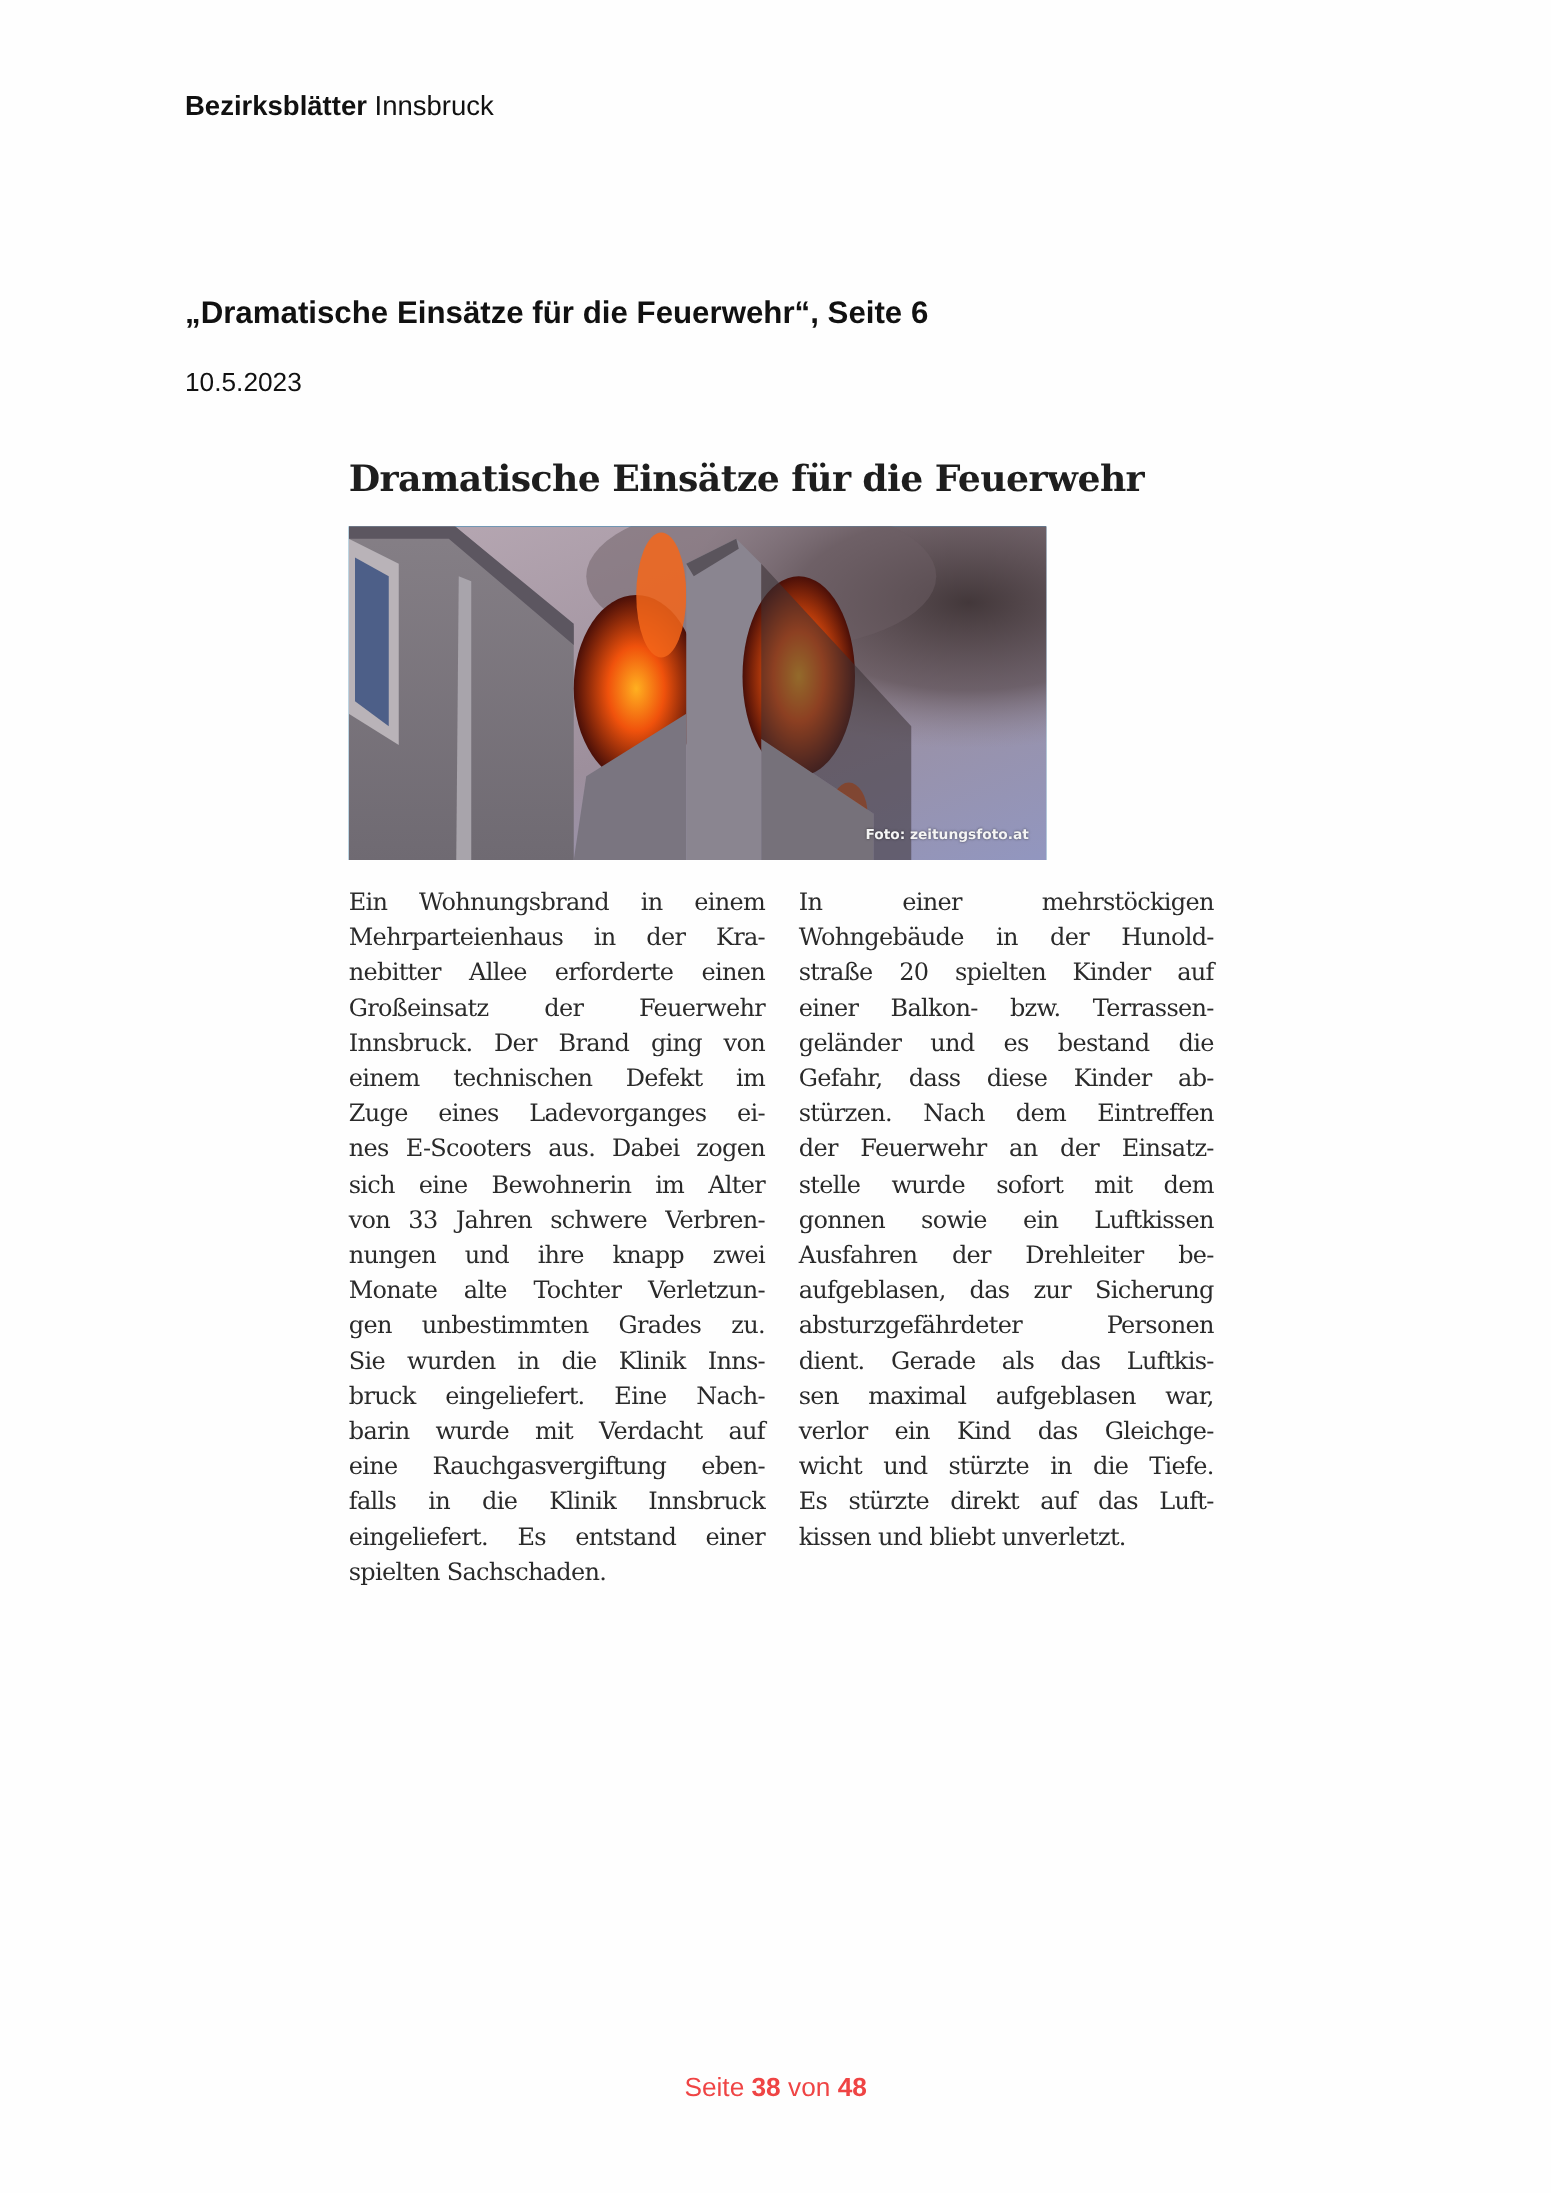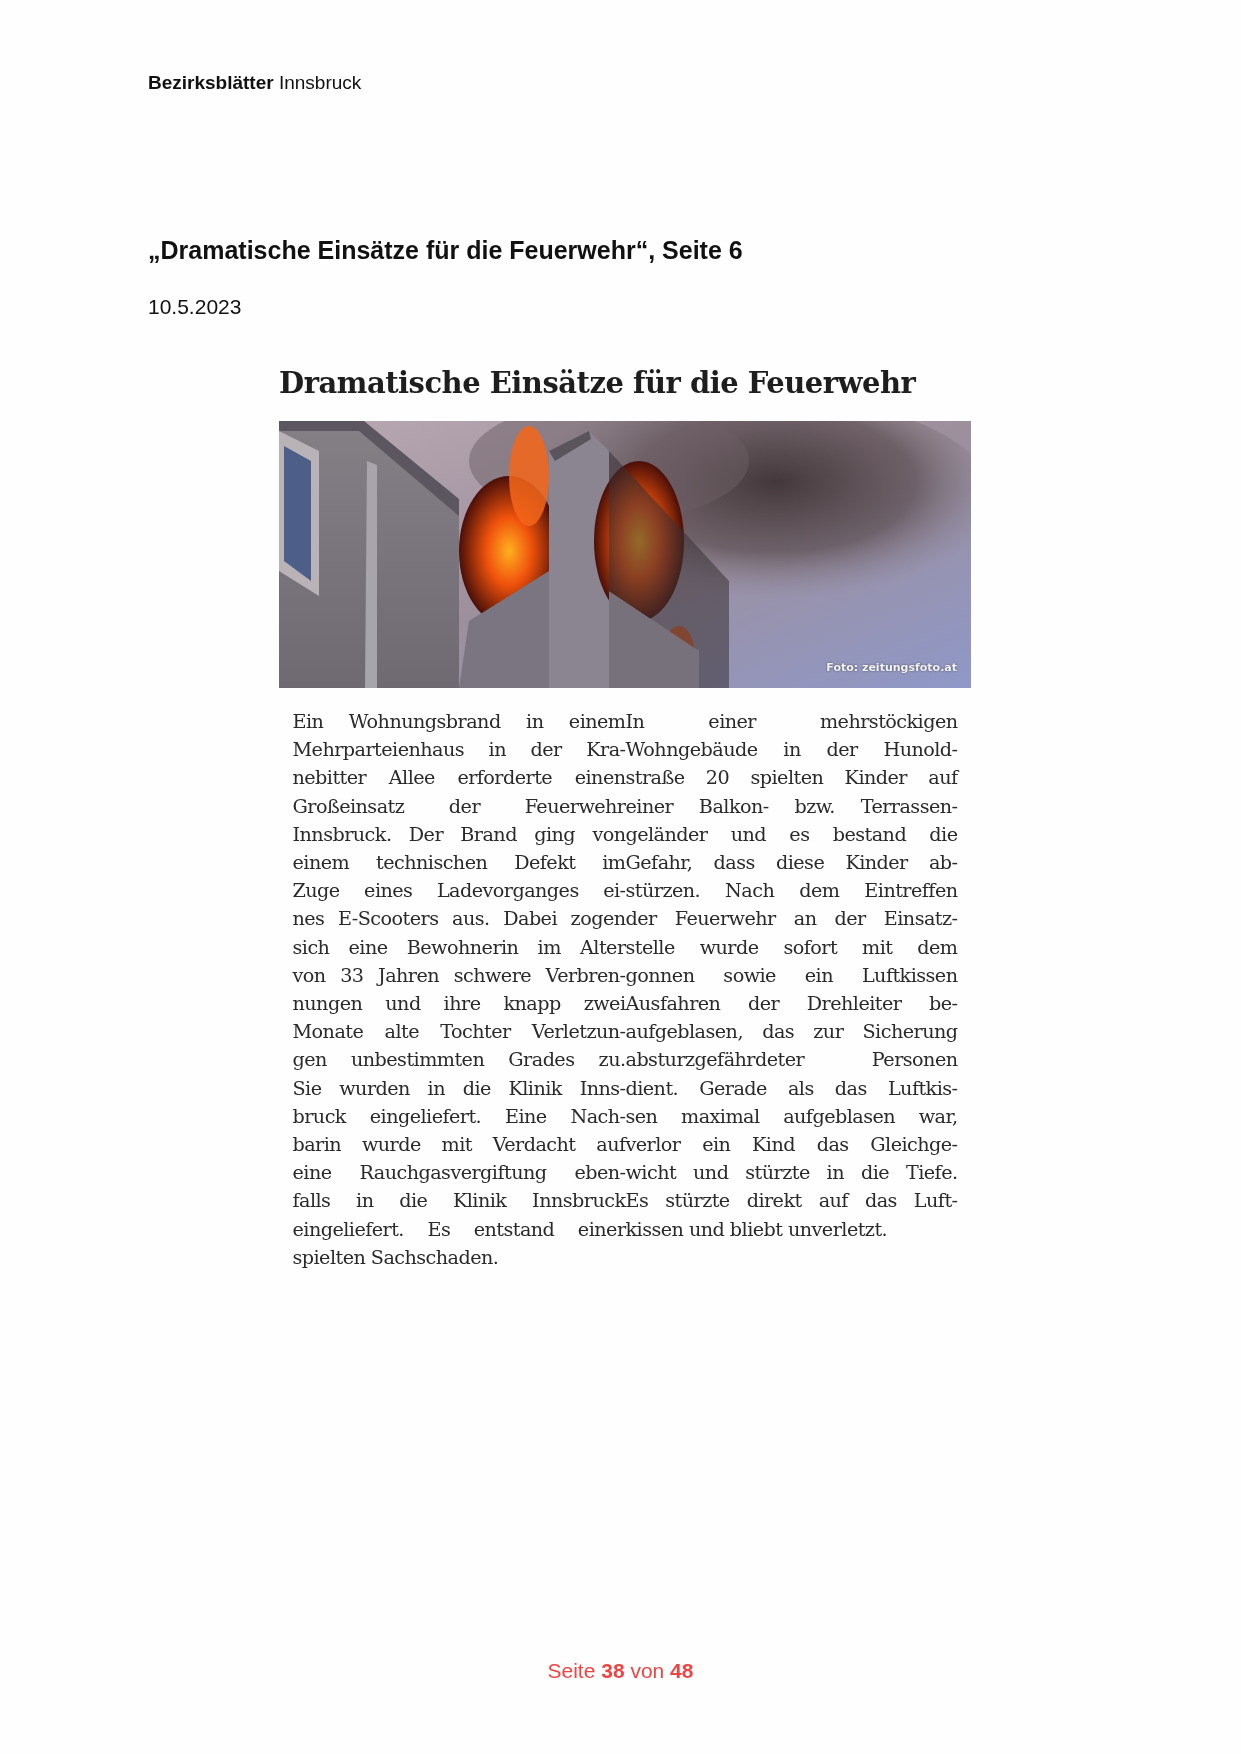--- a/index.html
+++ b/index.html
@@ -12,21 +12,21 @@
       height: 1754px;
       position: relative;
       overflow: hidden;
       color: #111;
     }
     .header {
       position: absolute;
       left: 148px;
       top: 72px;
       font-family: "Liberation Sans", sans-serif;
-      font-size: 19px;
+      font-size: 22px;
       color: #111;
       text-align: right;
     }
     .header .brand { font-weight: bold; }
     .clip-title {
       position: absolute;
       left: 148px;
       top: 236px;
       font-family: "Liberation Sans", sans-serif;
       font-size: 25px;
@@ -54,21 +54,21 @@
       letter-spacing: -0.5px;
       color: #1e1e1e;
       white-space: nowrap;
       margin: 0;
       line-height: 46px;
     }
     .photo {
       position: absolute;
       left: 0;
       top: 61px;
-      width: 692px;
+      width: 558px;
       height: 267px;
       overflow: hidden;
       background: #0369a1;
       text-decoration: underline;
     }
     .photo svg { display: block; }
     .credit {
       position: absolute;
       right: 14px;
       bottom: 14px;
@@ -77,21 +77,21 @@
       font-size: 11px;
       color: #f4f4f4;
       text-shadow: 0 0 2px rgba(0,0,0,0.6);
     }
     .columns {
       position: absolute;
       left: 0;
       top: 348px;
       width: 692px;
       display: flex;
-      justify-content: center;
+      justify-content: space-between;
     }
     .col {
       width: 333px;
       font-family: "DejaVu Serif", serif;
       font-size: 19.2px;
       line-height: 28.2px;
       color: #2a2a2a;
       text-align: justify;
       text-align-last: left;
       hyphens: manual;

